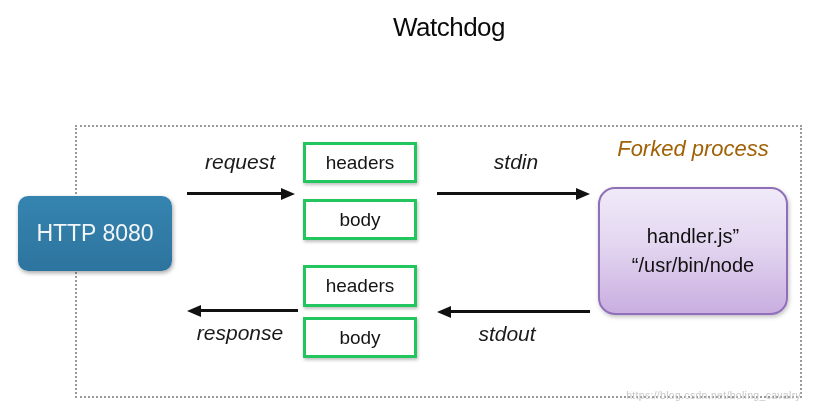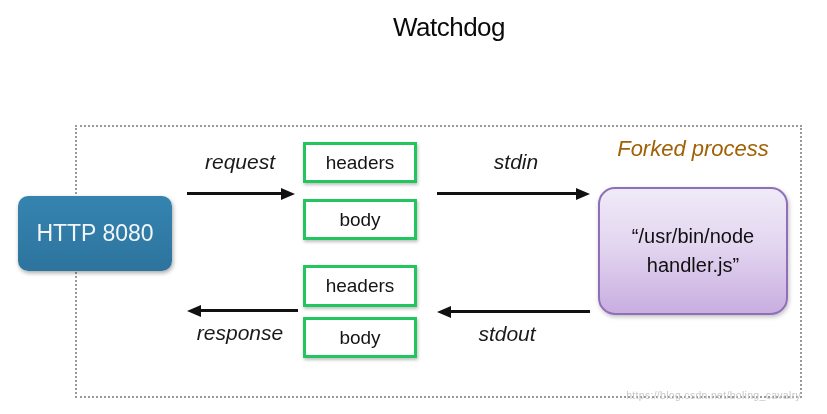--- a/index.html
+++ b/index.html
@@ -166,19 +166,19 @@
 
   <div class="arrow arrow-left" style="left:200px; top:309px; width:98px;"></div>
   <div class="flow-label" style="left:240px; top:321px;">response</div>
 
   <div class="arrow arrow-left" style="left:450px; top:310px; width:140px;"></div>
   <div class="flow-label" style="left:507px; top:322px;">stdout</div>
 
   <div class="forked-label">Forked process</div>
 
   <div class="process-box">
+    <div>handler.js”</div>
     <div>“/usr/bin/node</div>
-    <div>handler.js”</div>
   </div>
 
   <div class="watermark">https://blog.csdn.net/boling_cavalry</div>
 
 </div>
 
 </body></html>

